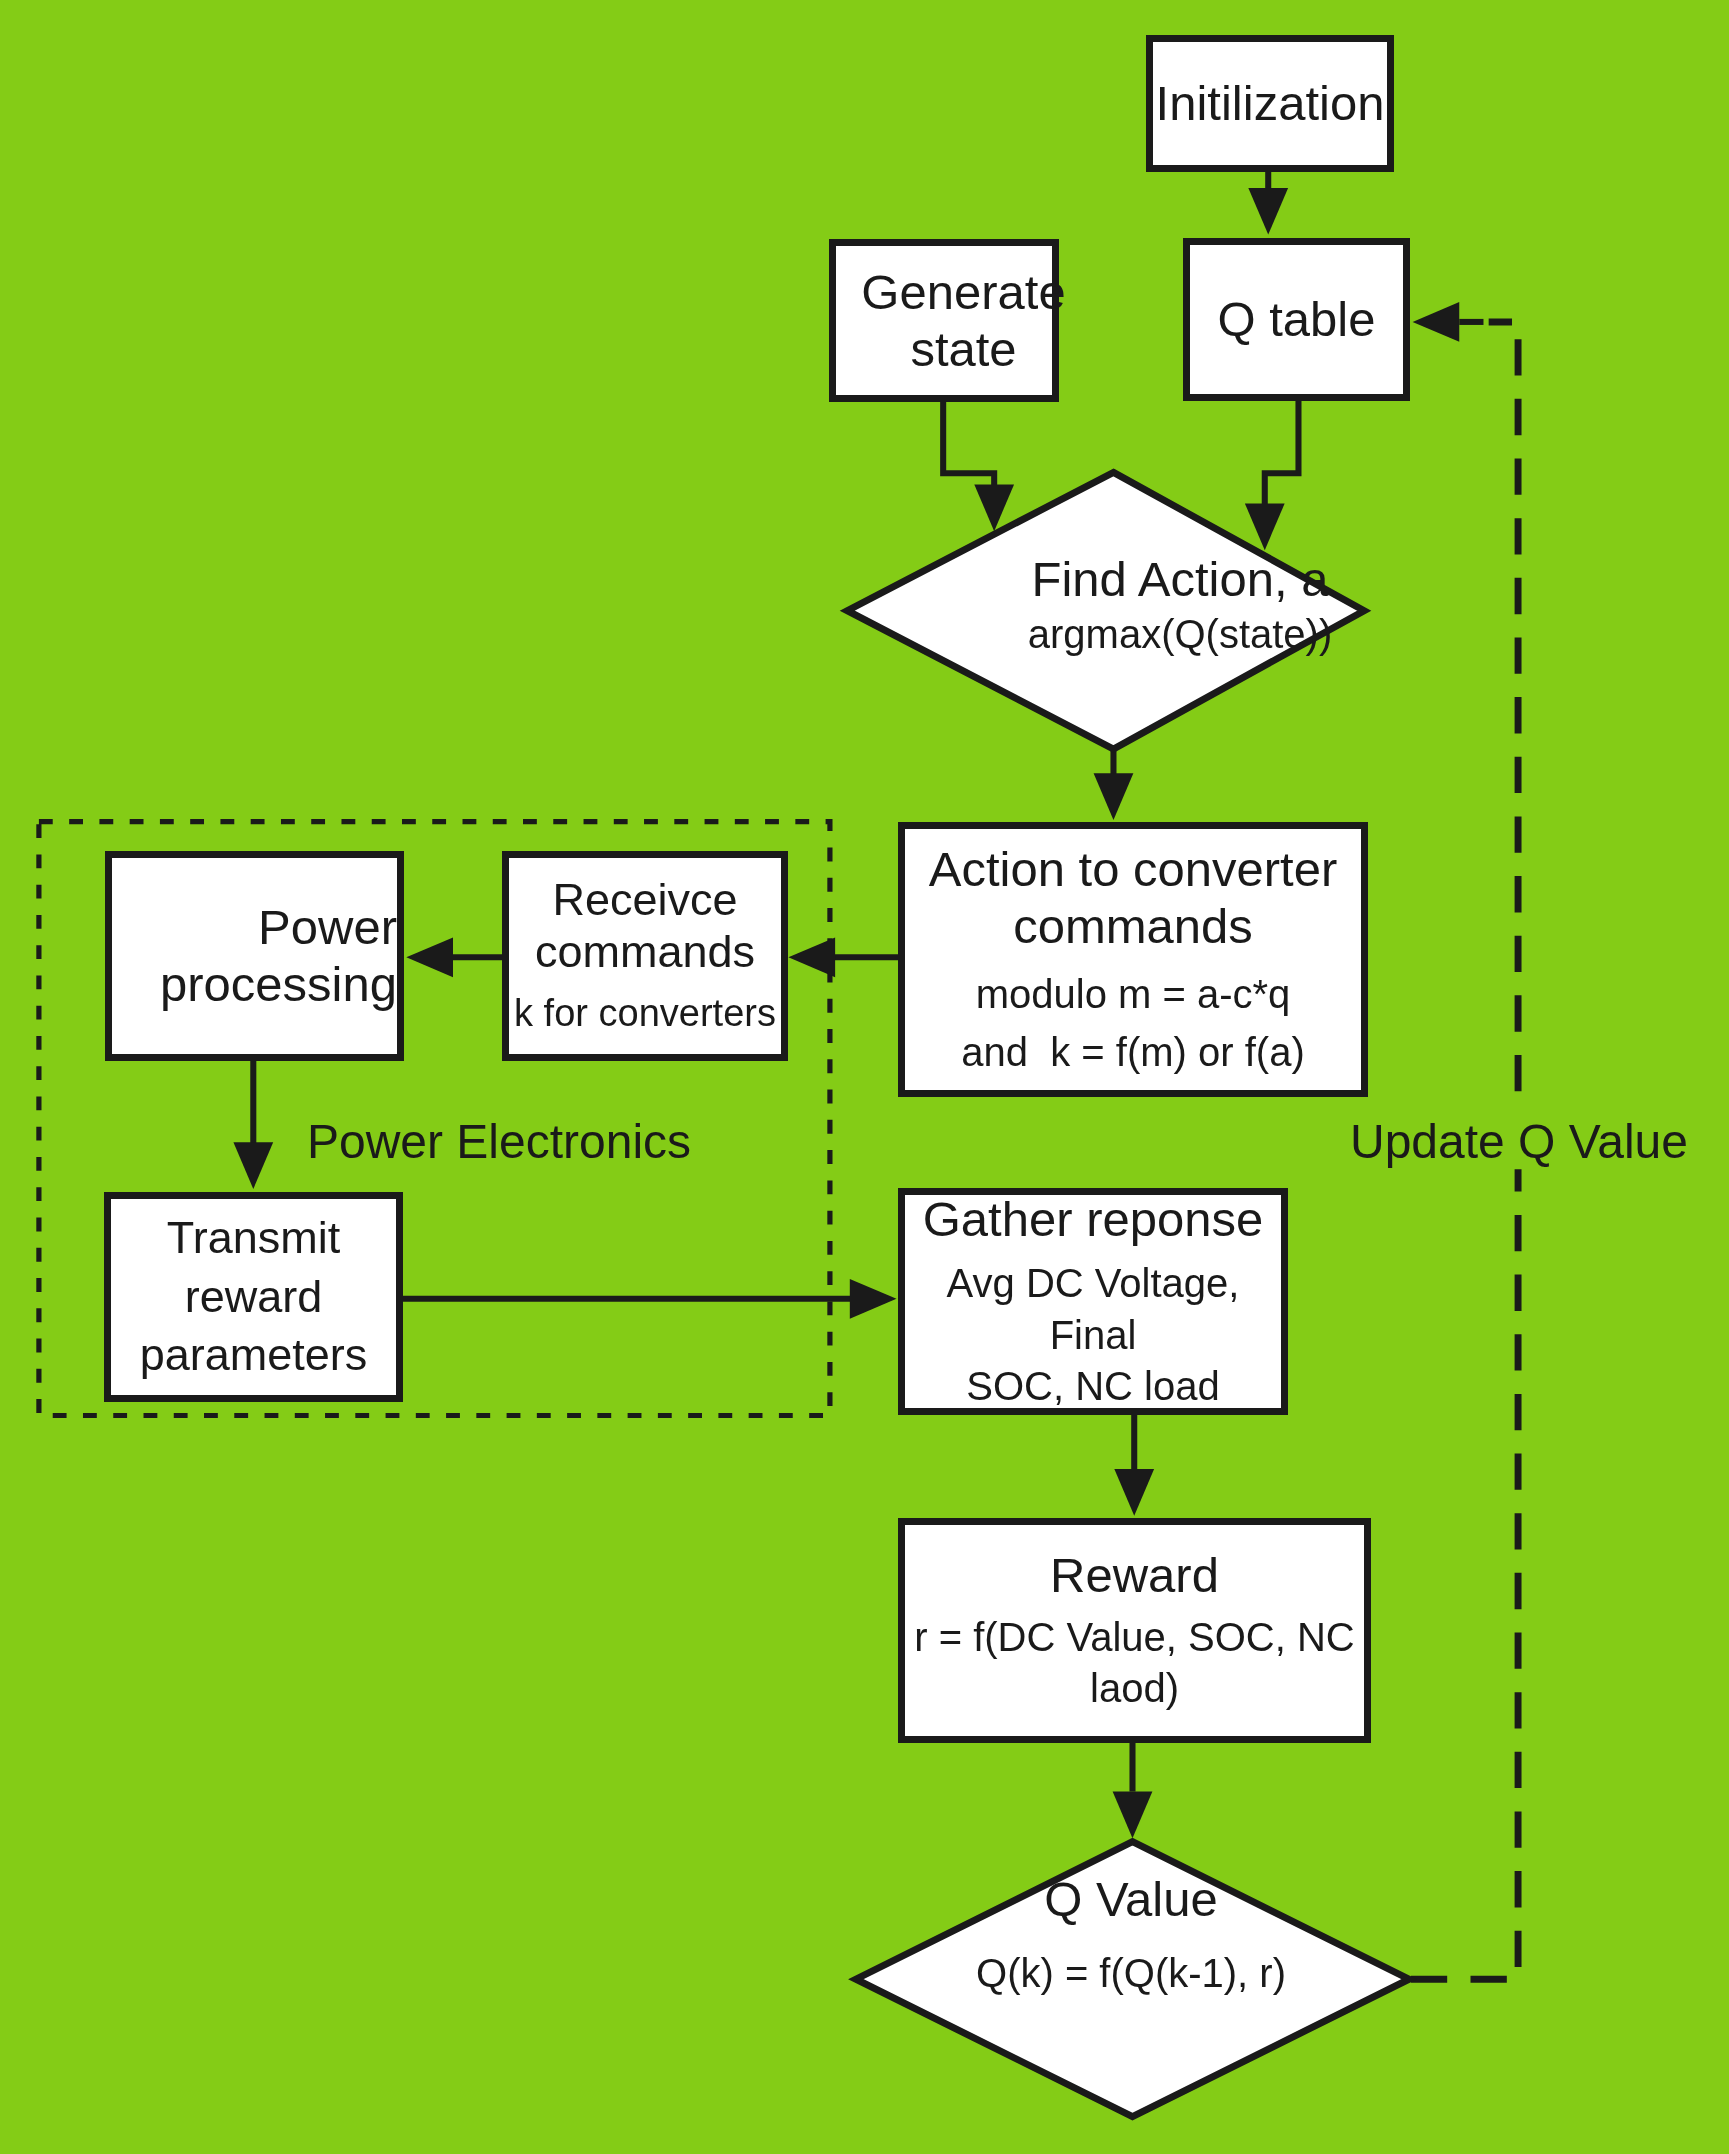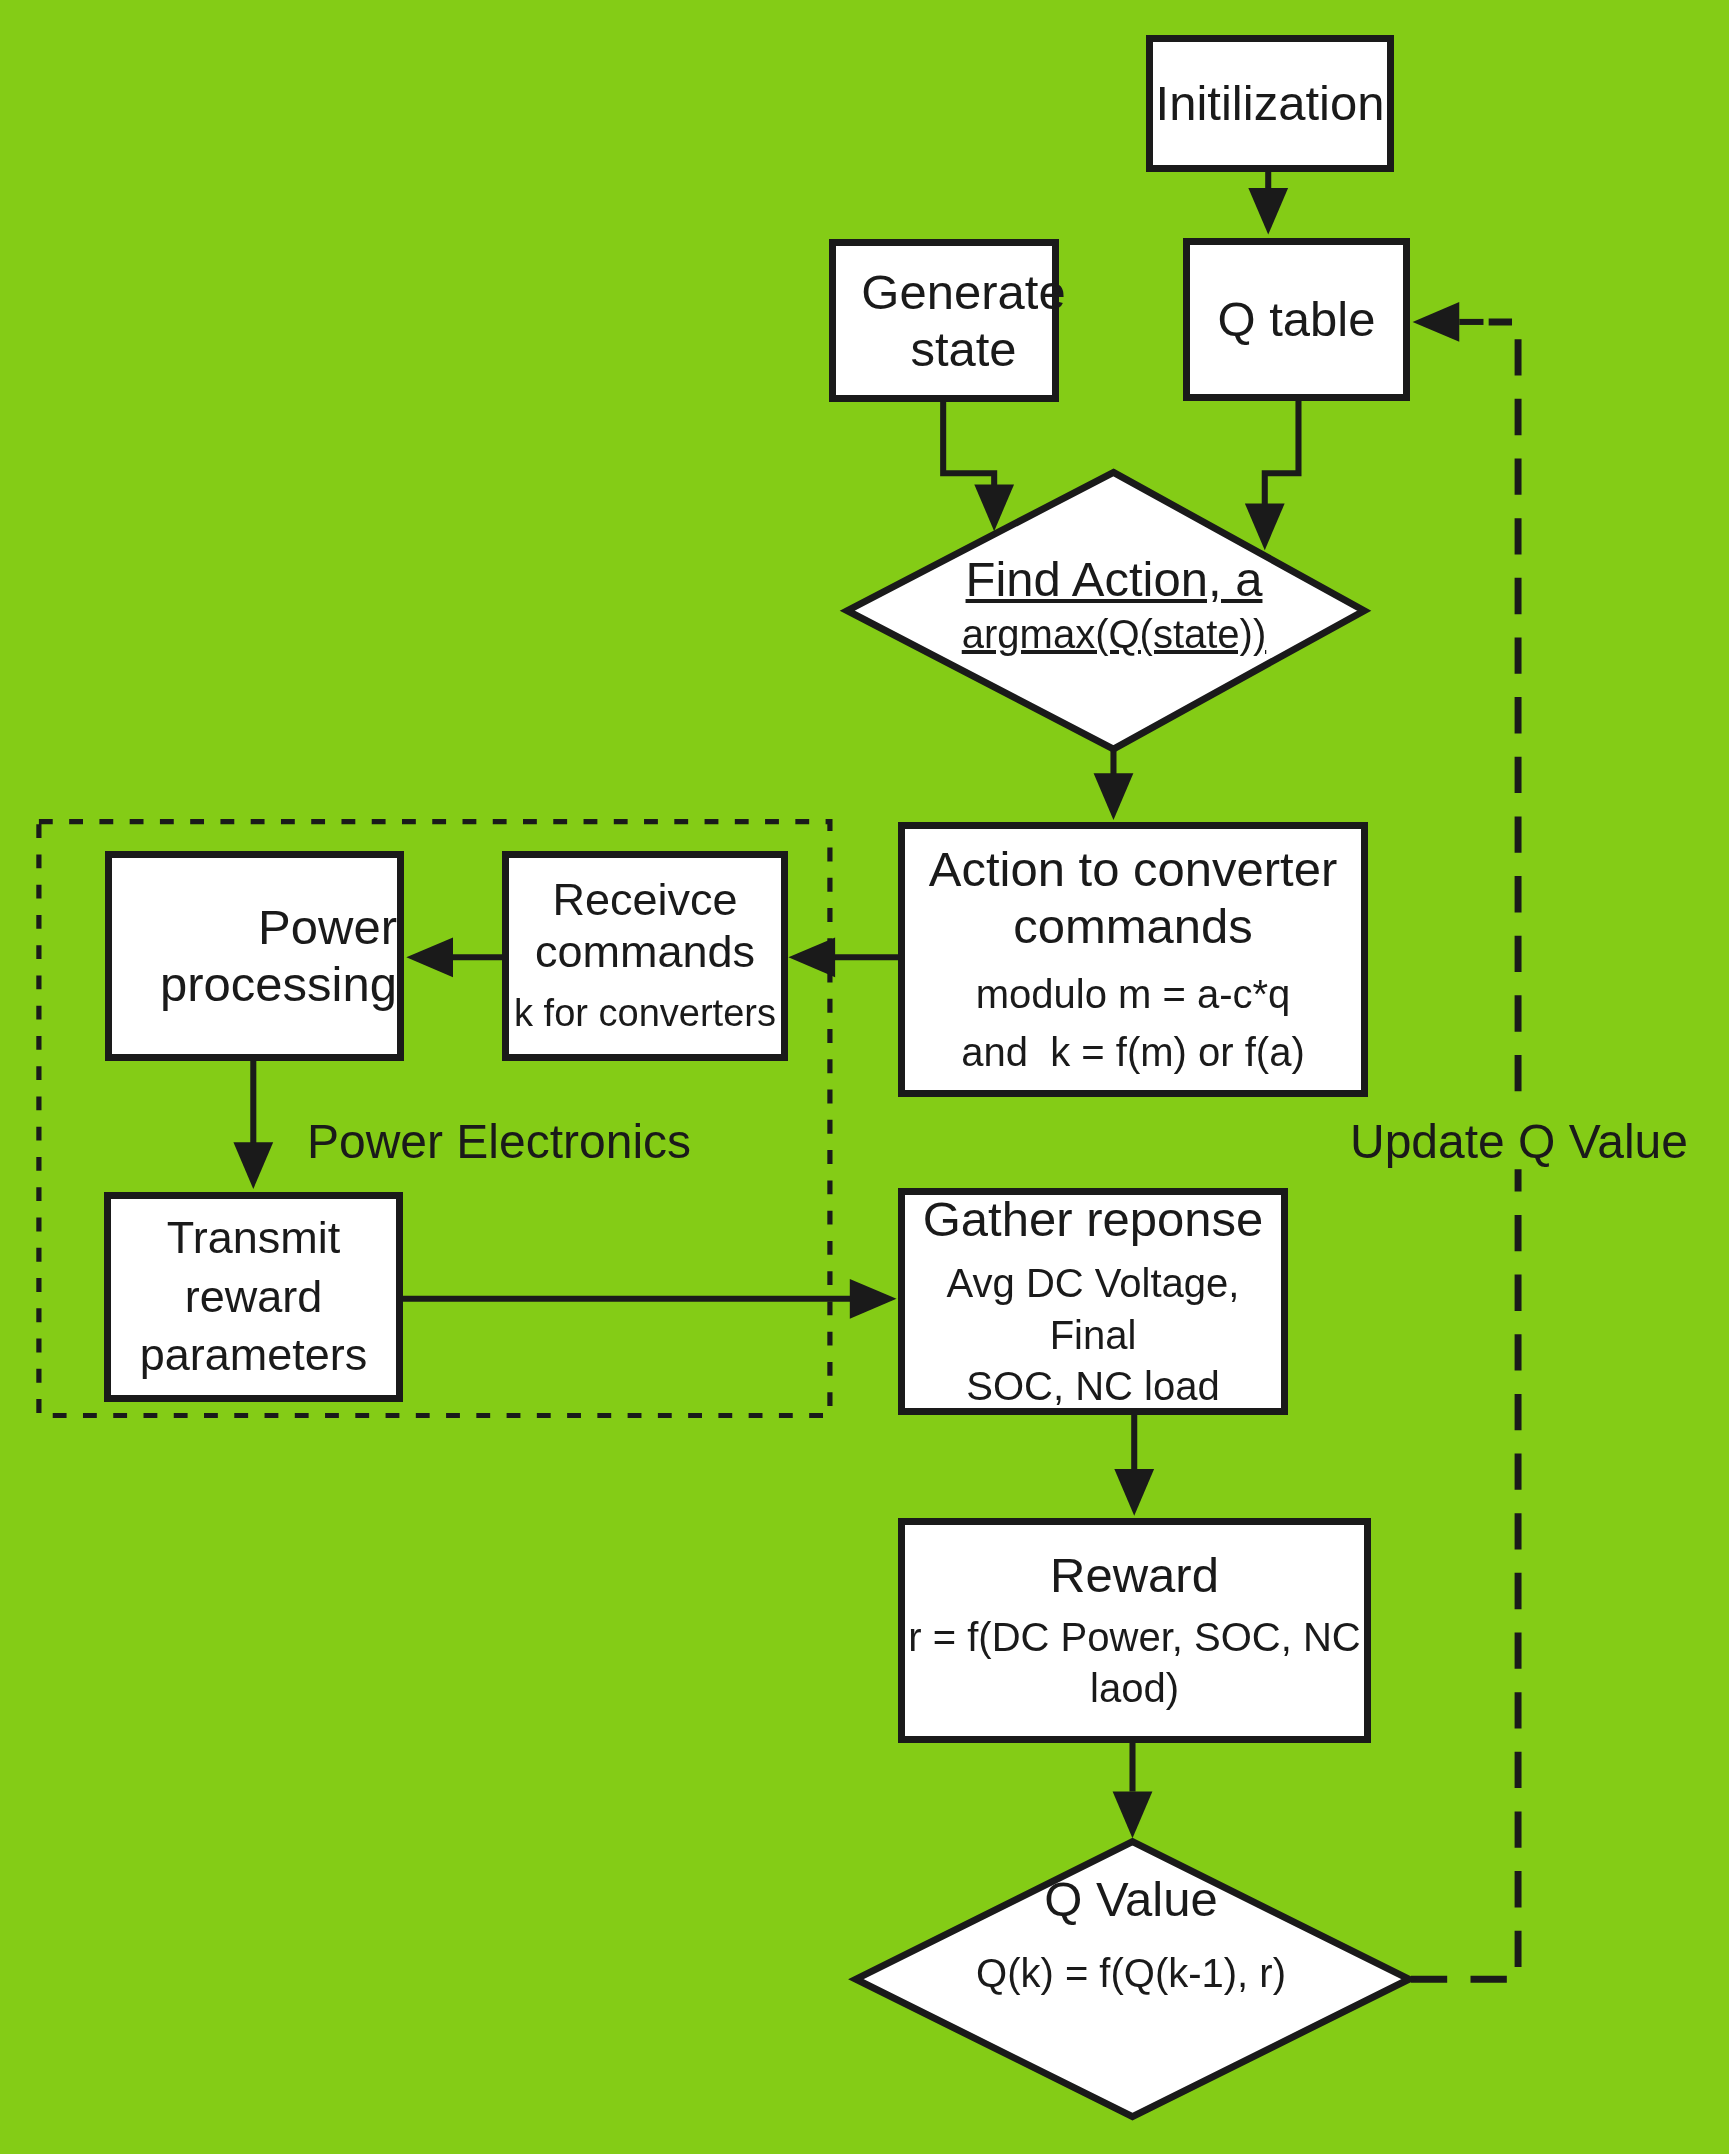--- a/index.html
+++ b/index.html
@@ -106,25 +106,25 @@
   </div>
 
   <div class="box" style="left:898px;top:1188px;width:390px;height:227px;">
     <div class="t">Gather reponse</div>
     <div class="s" style="margin-top:10.4px">Avg DC Voltage,  Final</div>
     <div class="s">SOC, NC load</div>
   </div>
 
   <div class="box" style="left:898px;top:1518px;width:473px;height:225px;">
     <div class="t">Reward</div>
-    <div class="s" style="margin-top:8.6px">r = f(DC Power, SOC, NC</div>
+    <div class="s" style="margin-top:8.6px">r = f(DC Value, SOC, NC</div>
     <div class="s">laod)</div>
   </div>
 
-  <div class="dlabel" style="left:1114px;top:605px;text-decoration:underline;">
+  <div class="dlabel" style="left:1180px;top:605px;">
     <div class="t">Find Action, a</div>
     <div class="s" style="margin-top:0">argmax(Q(state))</div>
   </div>
 
   <div class="dlabel" style="left:1131px;top:1934px;">
     <div class="t">Q Value</div>
     <div class="s" style="margin-top:19px">Q(k) = f(Q(k-1), r)</div>
   </div>
 
   <div class="float" style="left:499px;top:1141px;transform:translate(-50%,-50%);">Power Electronics</div>

